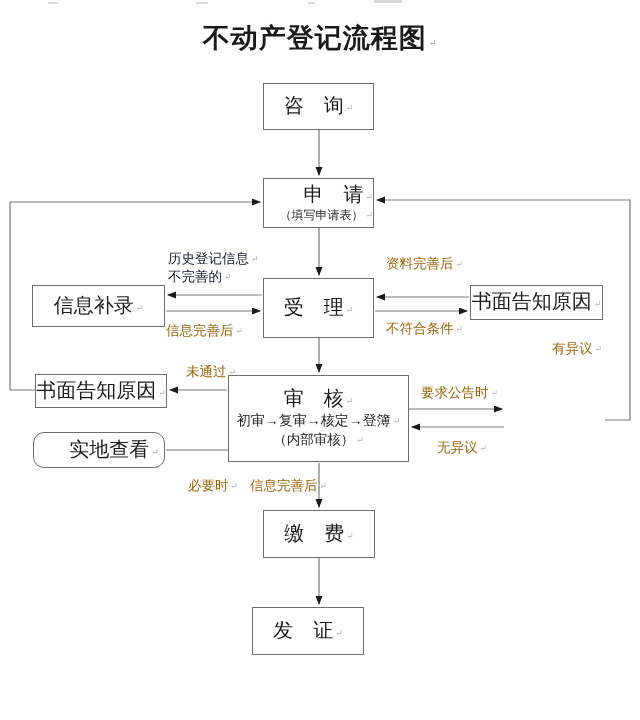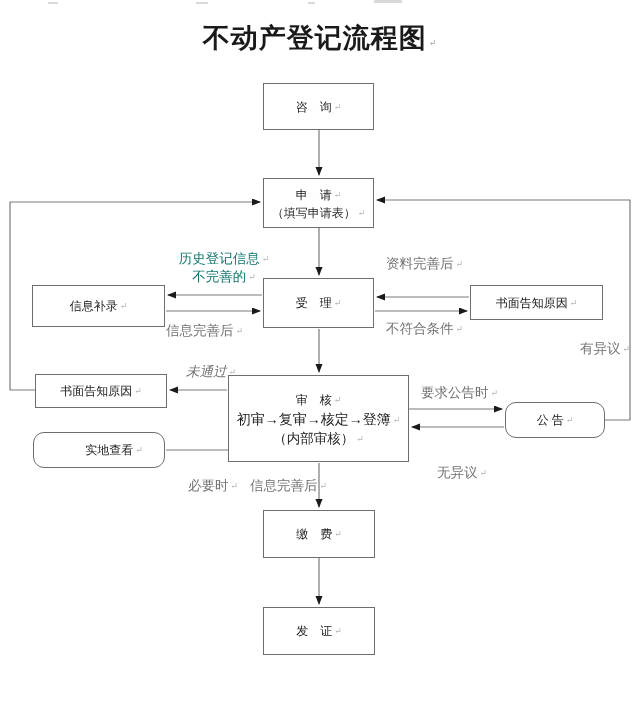--- a/index.html
+++ b/index.html
@@ -11,29 +11,29 @@
     position:absolute;left:0;top:20px;width:640px;text-align:center;
     font-size:27px;font-weight:bold;letter-spacing:1px;
   }
   svg.wires{position:absolute;left:0;top:0;z-index:1;}
   .box{
     position:absolute;background:#fff;border:1px solid #6e6e6e;
     display:flex;flex-direction:column;align-items:center;justify-content:center;
     box-sizing:border-box;z-index:2;text-align:center;
   }
   .rounded{border-radius:11px;}
-  .box .main{font-size:12px;line-height:20px;}
+  .box .main{font-size:20px;line-height:20px;}
   .box .sub{font-size:12px;line-height:16px;color:#2a2a2a;}
   .box .sub1{font-size:14px;line-height:19px;}
   .box .sub2{font-size:13.5px;line-height:18px;}
   .edge-label{
-    position:absolute;font-size:13.5px;line-height:18px;color:#737373;
+    position:absolute;font-size:13.5px;line-height:18px;color:#a16207;
     white-space:nowrap;z-index:3;
   }
-  .edge-label-multi{position:absolute;z-index:3;text-align:center;font-size:13.5px;line-height:18px;color:#0f766e;}
+  .edge-label-multi{position:absolute;z-index:3;font-size:13.5px;line-height:18px;color:#0f172a;}
   .edge-label-multi span{display:block;}
   
   .pm::after{content:"\21B5";font-size:9px;color:#b5b5b5;margin-left:2px;vertical-align:1px;}
   .tickmark{position:absolute;background:#d9d9d9;z-index:0;}
 </style>
 </head>
 <body>
 
 <div class="canvas">
 
@@ -73,26 +73,26 @@
       <polyline points="35,390 10,390 10,202 260,202" marker-end="url(#arr)"></polyline>
 
       <polyline points="605,420 630,420 630,200 377,200" marker-end="url(#arr)"></polyline>
     </g>
   </svg>
 
   <div class="box" style="left:263px;top:83px;width:111px;height:47px;">
     <span class="main pm">咨　询</span>
   </div>
 
-  <div class="box" style="left:263px;top:178px;width:111px;height:50px;">
+  <div class="box" style="left:263px;top:178px;width:111px;height:50px;align-items:flex-end;">
     <span class="main pm">申　请</span>
     <span class="sub pm">（填写申请表）</span>
   </div>
 
-  <div class="box" style="left:263px;top:278px;width:111px;height:50px;">
+  <div class="box" style="left:263px;top:278px;width:111px;height:60px;">
     <span class="main pm">受　理</span>
   </div>
 
   <div class="box" style="left:228px;top:375px;width:181px;height:87px;">
     <span class="main pm">审　核</span>
     <span class="sub1 pm">初审→复审→核定→登簿</span>
     <span class="sub2 pm">（内部审核）</span>
   </div>
 
   <div class="box" style="left:32px;top:285px;width:133px;height:42px;">
@@ -104,39 +104,36 @@
   </div>
 
   <div class="box rounded" style="left:33px;top:432px;width:132px;height:36px;padding-left:30px;">
     <span class="main pm">实地查看</span>
   </div>
 
   <div class="box" style="left:470px;top:285px;width:133px;height:35px;">
     <span class="main pm">书面告知原因</span>
   </div>
 
-  <div class="box rounded" style="left:505px;top:402px;width:100px;height:36px;">
-    <span class="main pm">公 告</span>
-  </div>
 
   <div class="box" style="left:263px;top:510px;width:112px;height:48px;justify-content:center;">
     <span class="main pm">缴　费</span>
   </div>
 
-  <div class="box" style="left:263px;top:607px;width:112px;height:48px;">
+  <div class="box" style="left:252px;top:607px;width:112px;height:48px;">
     <span class="main pm">发　证</span>
   </div>
 
   <div class="edge-label-multi" style="left:168px;top:250px;width:112px;">
     <span class="pm">历史登记信息</span>
     <span class="pm">不完善的</span>
   </div>
   <span class="edge-label pm" style="left:386px;top:255px;">资料完善后</span>
   <span class="edge-label pm" style="left:166px;top:322px;">信息完善后</span>
   <span class="edge-label pm" style="left:386px;top:320px;">不符合条件</span>
-  <span class="edge-label pm" style="left:580px;top:340px;">有异议</span>
-  <span class="edge-label pm" style="left:186px;top:363px;font-style:italic;">未通过</span>
+  <span class="edge-label pm" style="left:552px;top:340px;">有异议</span>
+  <span class="edge-label pm" style="left:186px;top:363px;">未通过</span>
   <span class="edge-label pm" style="left:421px;top:384px;">要求公告时</span>
-  <span class="edge-label pm" style="left:437px;top:439px;margin-top:25px;">无异议</span>
+  <span class="edge-label pm" style="left:437px;top:439px;">无异议</span>
   <span class="edge-label pm" style="left:188px;top:477px;">必要时</span>
   <span class="edge-label pm" style="left:250px;top:477px;">信息完善后</span>
 
 </div>
 
 </body></html>

